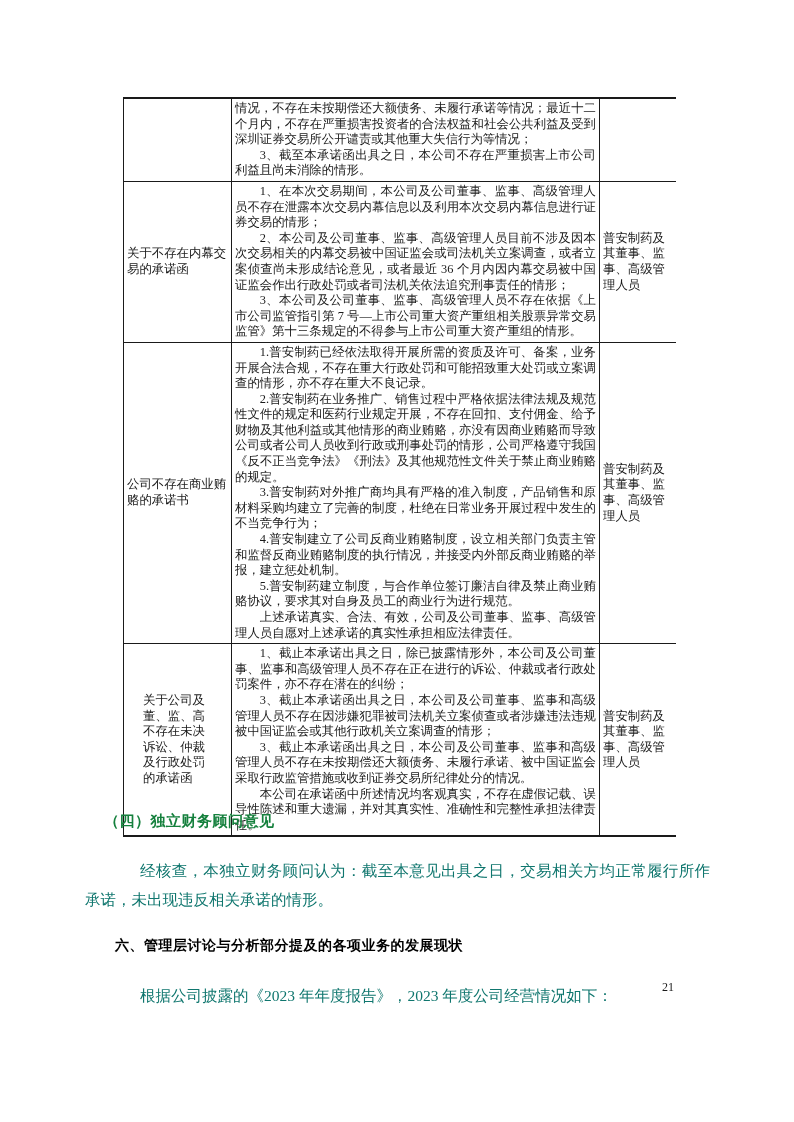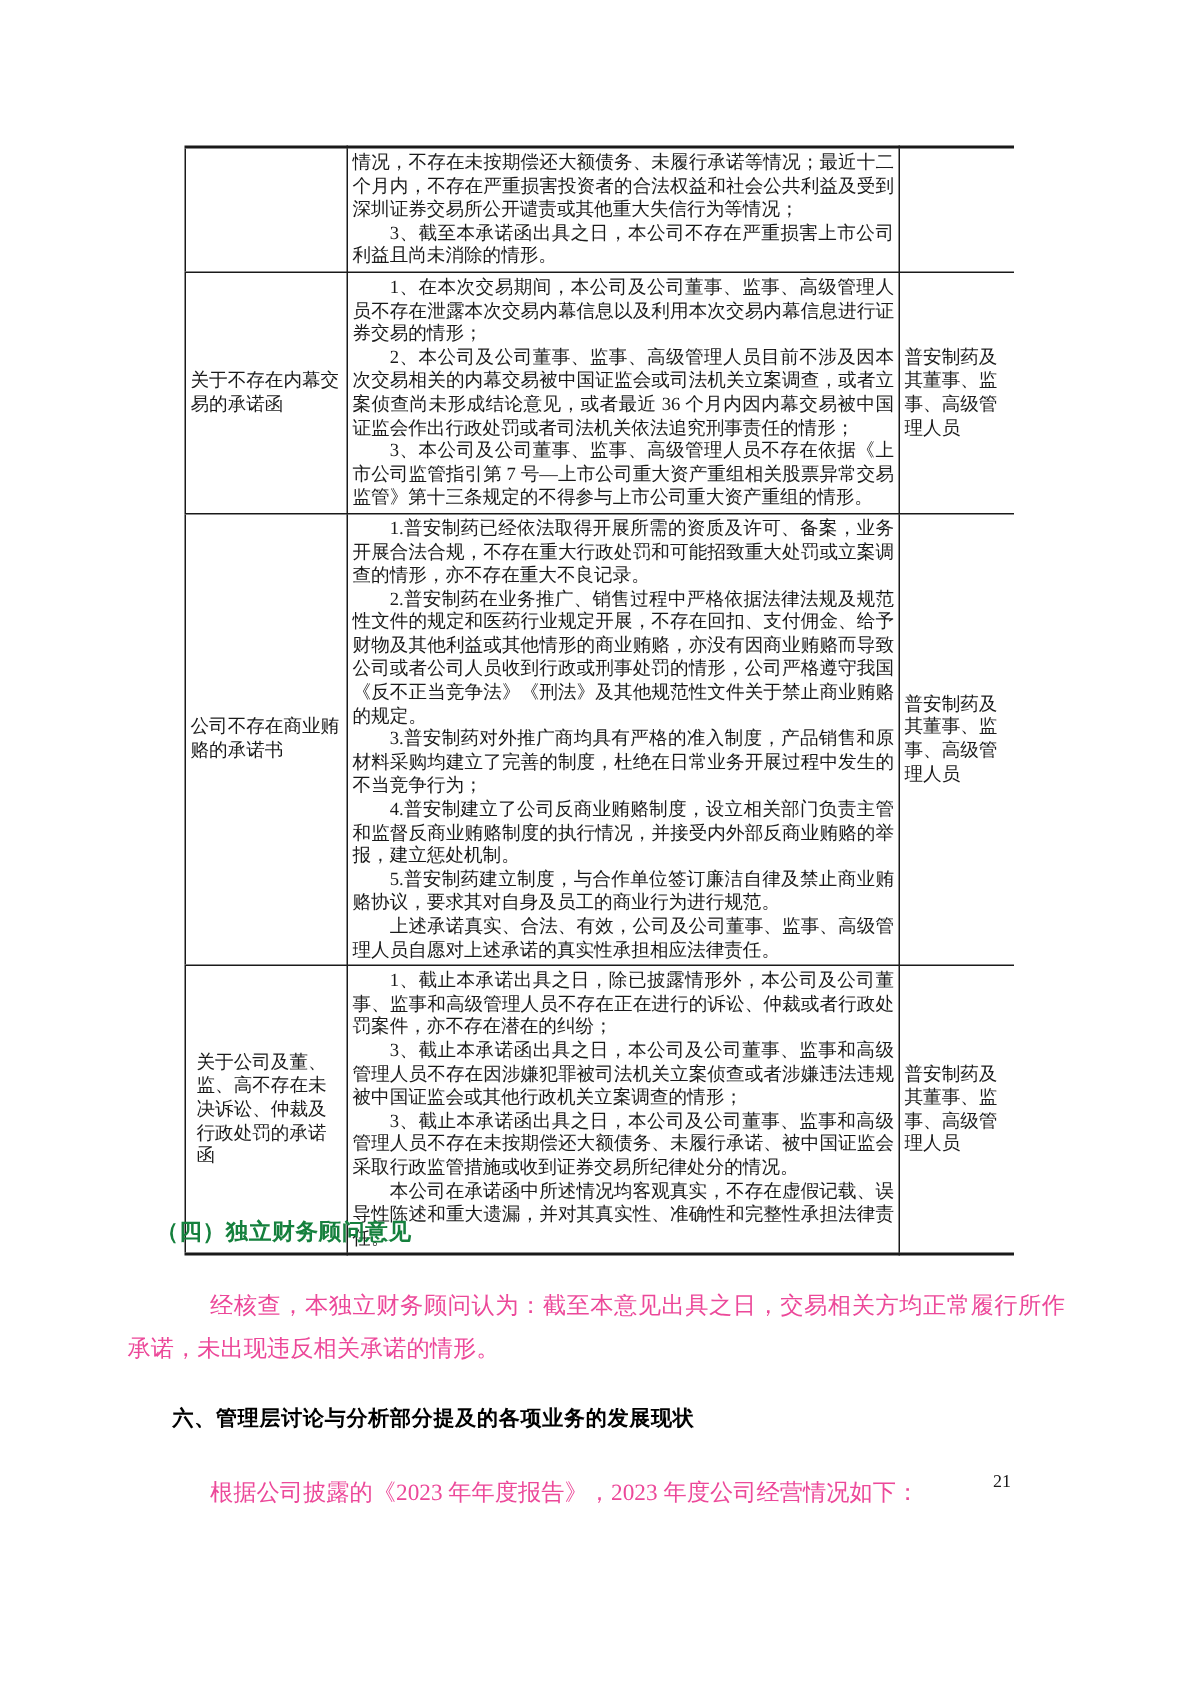--- a/index.html
+++ b/index.html
@@ -79,21 +79,21 @@
     font-weight: bold;
     color: #15803d;
     letter-spacing: 0.5px;
   }
   p.body-para {
     margin: 26px 0 0 0;
     font-size: 15.5px;
     line-height: 28.5px;
     text-align: justify;
     text-indent: 55px;
-    color: #ec4899;
+    color: #0f766e;
   }
   h2.sec6 {
     margin: 23px 0 12px 30px;
     font-family: "Liberation Sans", "DejaVu Sans", sans-serif;
     font-size: 14px;
     font-weight: bold;
     color: #000;
     letter-spacing: 0.5px;
   }
   p.body-para.single {
@@ -164,21 +164,21 @@
             <p>5.普安制药建立制度，与合作单位签订廉洁自律及禁止商业贿赂协议，要求其对自身及员工的商业行为进行规范。</p>
             <p>上述承诺真实、合法、有效，公司及公司董事、监事、高级管理人员自愿对上述承诺的真实性承担相应法律责任。</p>
           </td>
           <td class="col-party">
             <p style="margin:0">普安制药及其董事、监事、高级管理人员</p>
           </td>
         </tr>
 
         <tr>
           <td class="col-name">
-            <p style="margin:4px">关于公司及董、监、高不存在未决诉讼、仲裁及行政处罚的承诺函</p>
+            <p style="margin:16px">关于公司及董、监、高不存在未决诉讼、仲裁及行政处罚的承诺函</p>
           </td>
           <td class="col-content">
             <p>1、截止本承诺出具之日，除已披露情形外，本公司及公司董事、监事和高级管理人员不存在正在进行的诉讼、仲裁或者行政处罚案件，亦不存在潜在的纠纷；</p>
             <p>3、截止本承诺函出具之日，本公司及公司董事、监事和高级管理人员不存在因涉嫌犯罪被司法机关立案侦查或者涉嫌违法违规被中国证监会或其他行政机关立案调查的情形；</p>
             <p>3、截止本承诺函出具之日，本公司及公司董事、监事和高级管理人员不存在未按期偿还大额债务、未履行承诺、被中国证监会采取行政监管措施或收到证券交易所纪律处分的情况。</p>
             <p>本公司在承诺函中所述情况均客观真实，不存在虚假记载、误导性陈述和重大遗漏，并对其真实性、准确性和完整性承担法律责任。</p>
           </td>
           <td class="col-party">
             <p style="margin:0">普安制药及其董事、监事、高级管理人员</p>
           </td>

